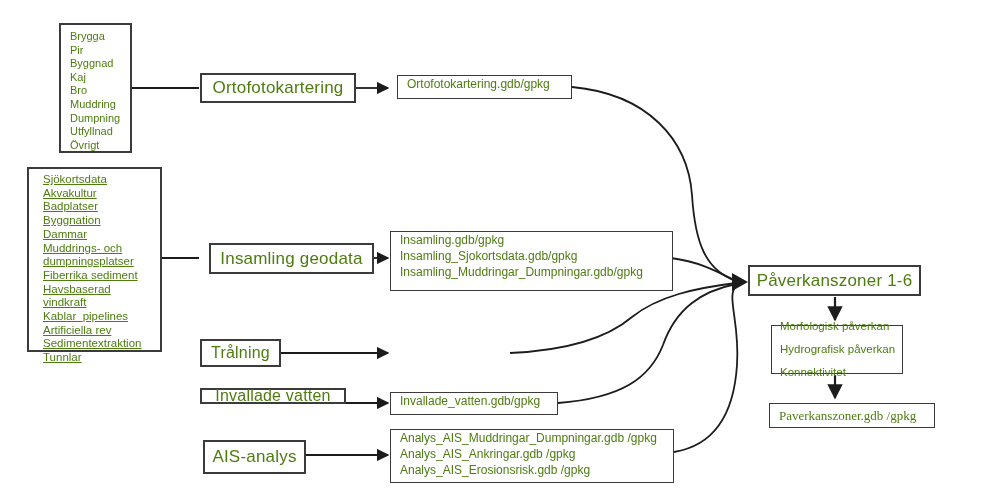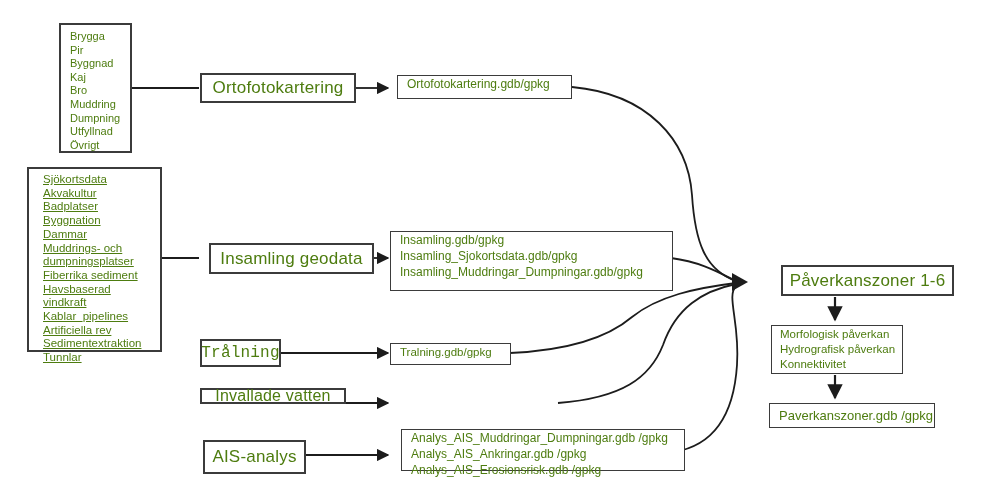--- a/index.html
+++ b/index.html
@@ -53,28 +53,30 @@
     text-decoration: underline;
   }
   .analysis-box {
     border-width: 1.5px;
     font-size: 11.5px;
     line-height: 15px;
     display: flex;
     flex-direction: column;
     justify-content: center;
     padding-left: 8px;
+    gap: 8px;
   }
   .final-box {
     border-width: 1.5px;
     font-size: 13px;
     display: flex;
     align-items: center;
     padding-left: 9px;
     white-space: nowrap;
+    font-family: Liberation Serif, serif;
   }
 </style>
 </head>
 <body>
 
 <div class="canvas">
 
   <svg class="connector-layer" viewBox="0 0 990 500" xmlns="http://www.w3.org/2000/svg">
     <defs>
       <marker id="ah" viewBox="0 0 10 10" refX="9" refY="5" markerWidth="7" markerHeight="7" orient="auto-start-reverse">
@@ -131,48 +133,48 @@
     <span class="line">Sedimentextraktion</span>
     <span class="line">Tunnlar</span>
   </div>
 
   <div class="box process-box" style="left:200px; top:73px; width:156px; height:30px;">
     <span>Ortofotokartering</span>
   </div>
   <div class="box process-box" style="left:209px; top:243px; width:165px; height:31px;">
     <span>Insamling geodata</span>
   </div>
-  <div class="box process-box small" style="left:200px; top:339px; width:81px; height:28px;font-family:Liberation Mono, monospace;">
+  <div class="box process-box small" style="left:200px; top:339px; width:81px; height:28px;">
     <span>Trålning</span>
   </div>
   <div class="box process-box small" style="left:200px; top:388px; width:146px; height:16px;">
     <span>Invallade vatten</span>
   </div>
   <div class="box process-box" style="left:203px; top:440px; width:103px; height:34px;">
     <span>AIS-analys</span>
   </div>
 
   <div class="box output-box" style="left:397px; top:75px; width:175px; height:24px;">
     <span class="line">Ortofotokartering.gdb/gpkg</span>
   </div>
   <div class="box output-box" style="left:390px; top:231px; width:283px; height:60px;">
     <span class="line">Insamling.gdb/gpkg</span>
     <span class="line">Insamling_Sjokortsdata.gdb/gpkg</span>
     <span class="line">Insamling_Muddringar_Dumpningar.gdb/gpkg</span>
   </div>
-  <div class="box output-box" style="left:390px; top:343px; width:121px; height:22px; font-size:11.5px;">
-    <span class="line">Tralning.gdb/gpkg</span>
+  <div class="box output-box" style="left:390px; top:392px; width:168px; height:23px;">
+    <span class="line">Invallade_vatten.gdb/gpkg</span>
   </div>
-  <div class="box output-box" style="left:390px; top:429px; width:284px; height:42px;margin-left:11px;">
+  <div class="box output-box" style="left:390px; top:429px; width:284px; height:54px;">
     <span class="line">Analys_AIS_Muddringar_Dumpningar.gdb /gpkg</span>
     <span class="line">Analys_AIS_Ankringar.gdb /gpkg</span>
     <span class="line">Analys_AIS_Erosionsrisk.gdb /gpkg</span>
   </div>
 
-  <div class="box process-box" style="left:748px; top:265px; width:173px; height:31px;margin-left:33px;">
+  <div class="box process-box" style="left:748px; top:265px; width:173px; height:31px;">
     <span>Påverkanszoner 1-6</span>
   </div>
   <div class="box analysis-box" style="left:771px; top:325px; width:132px; height:49px;">
     <span class="line">Morfologisk påverkan</span>
     <span class="line">Hydrografisk påverkan</span>
     <span class="line">Konnektivitet</span>
   </div>
   <div class="box final-box" style="left:769px; top:403px; width:166px; height:25px;">
     <span>Paverkanszoner.gdb /gpkg</span>
   </div>

